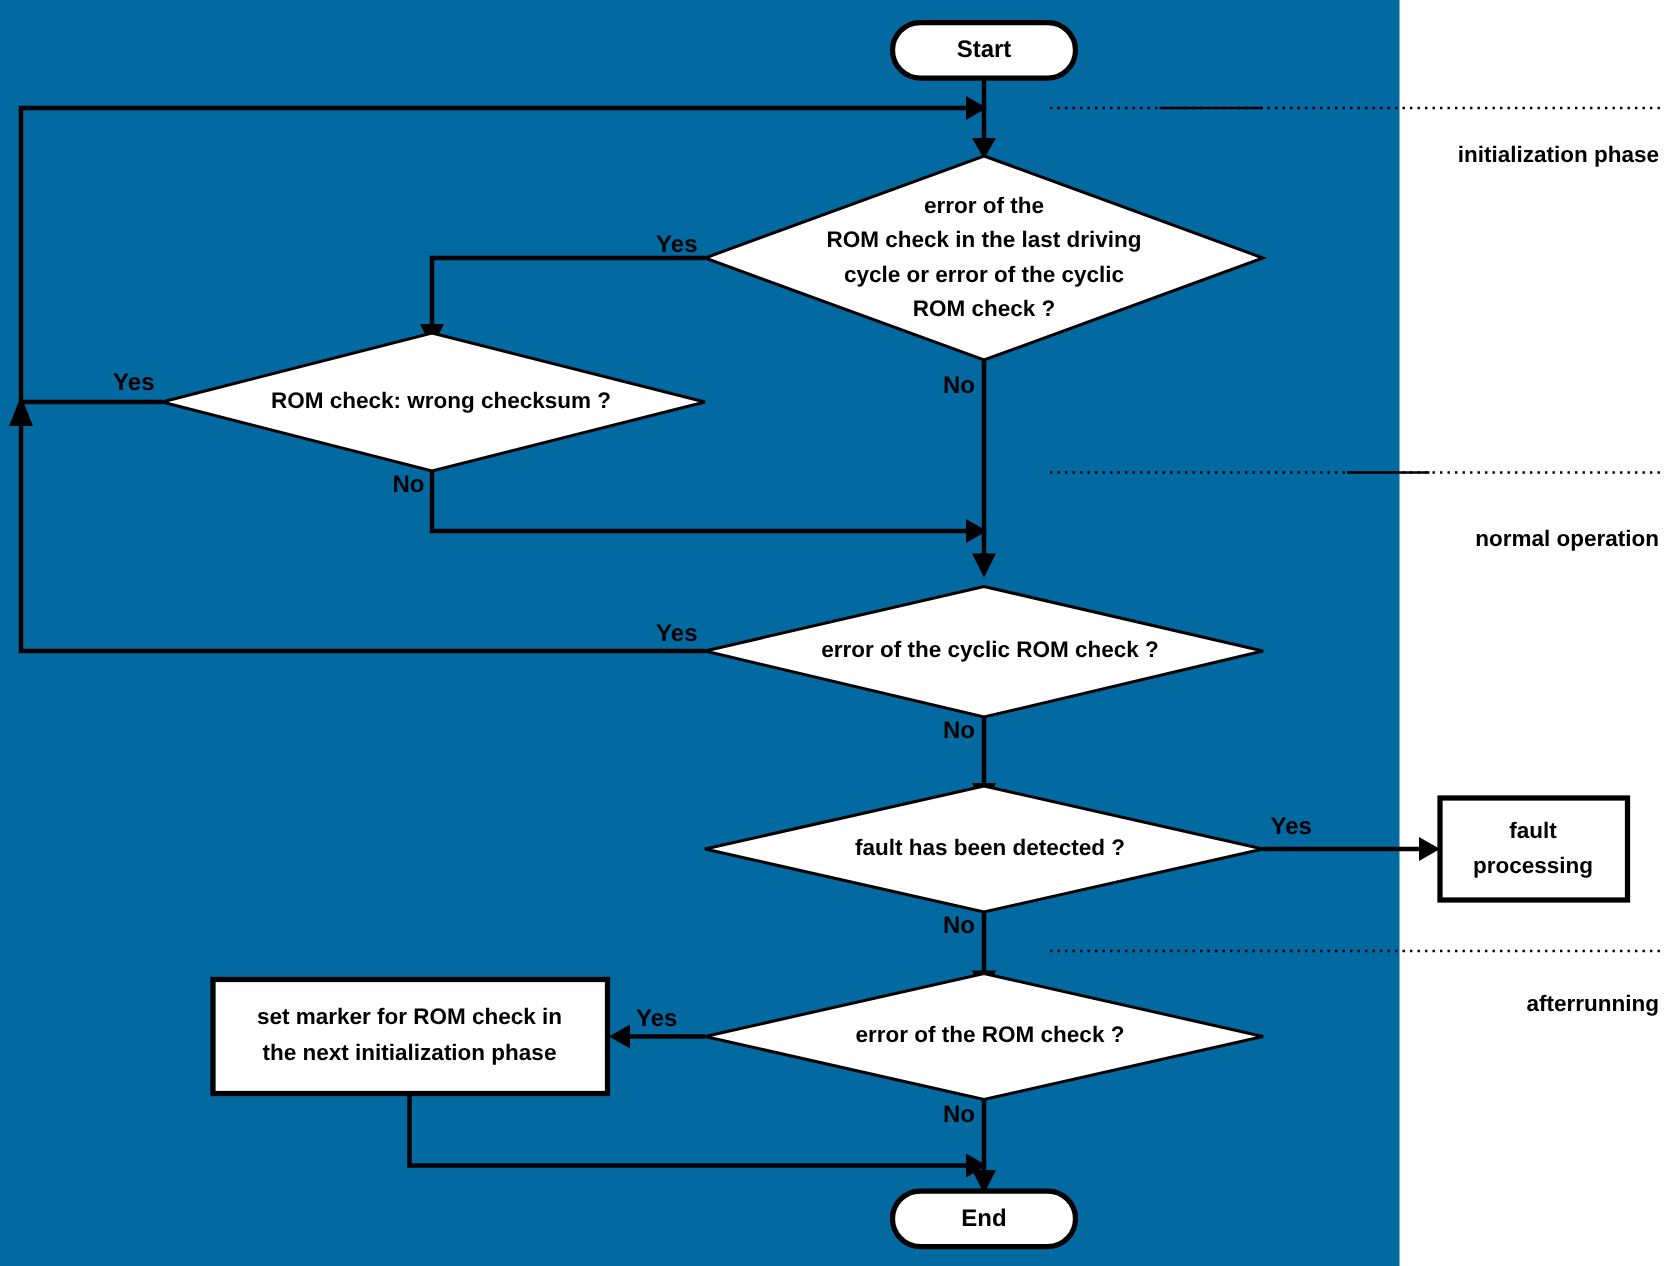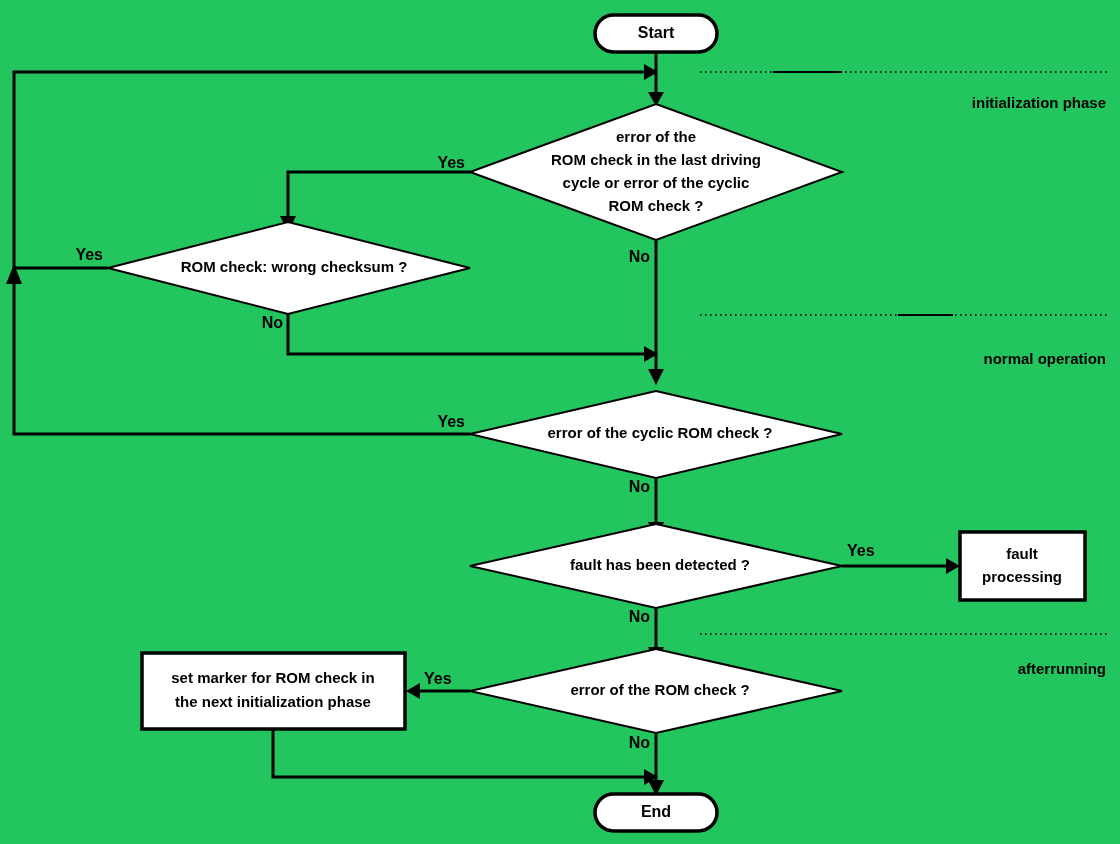--- a/index.html
+++ b/index.html
@@ -8,23 +8,23 @@
     background: #ffffff;
   }
   body {
     width: 1120px;
     height: 844px;
     font-family: "Liberation Sans", sans-serif;
     overflow: hidden;
   }
   #flowchart-root {
     position: relative;
-    width: 1120px;
+    width: 933px;
     height: 844px;
-    background: #22c55e;
+    background: #0369a1;
   }
   svg#diagram {
     display: block;
     width: 1120px;
     height: 844px;
   }
   .shape-outline {
     fill: #ffffff;
     stroke: #000000;
     stroke-width: 2;

